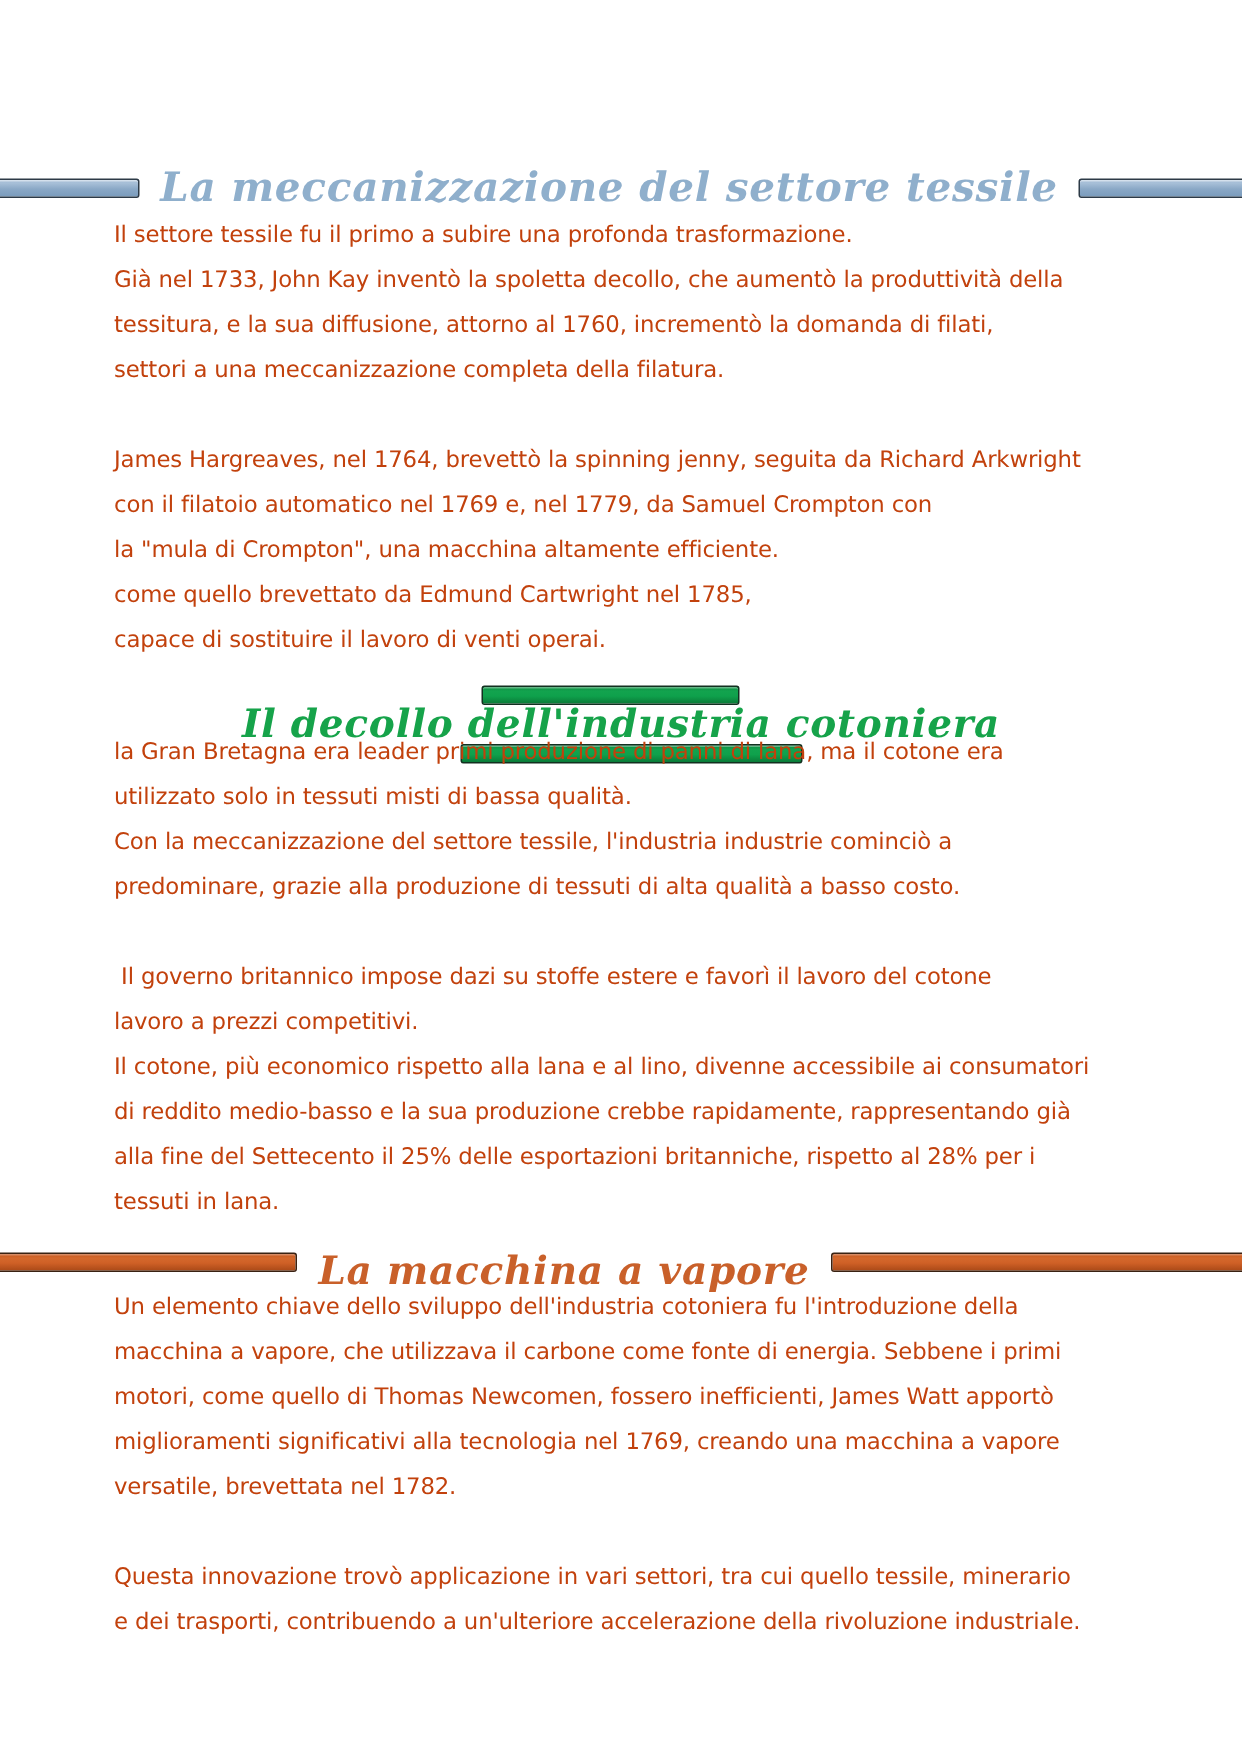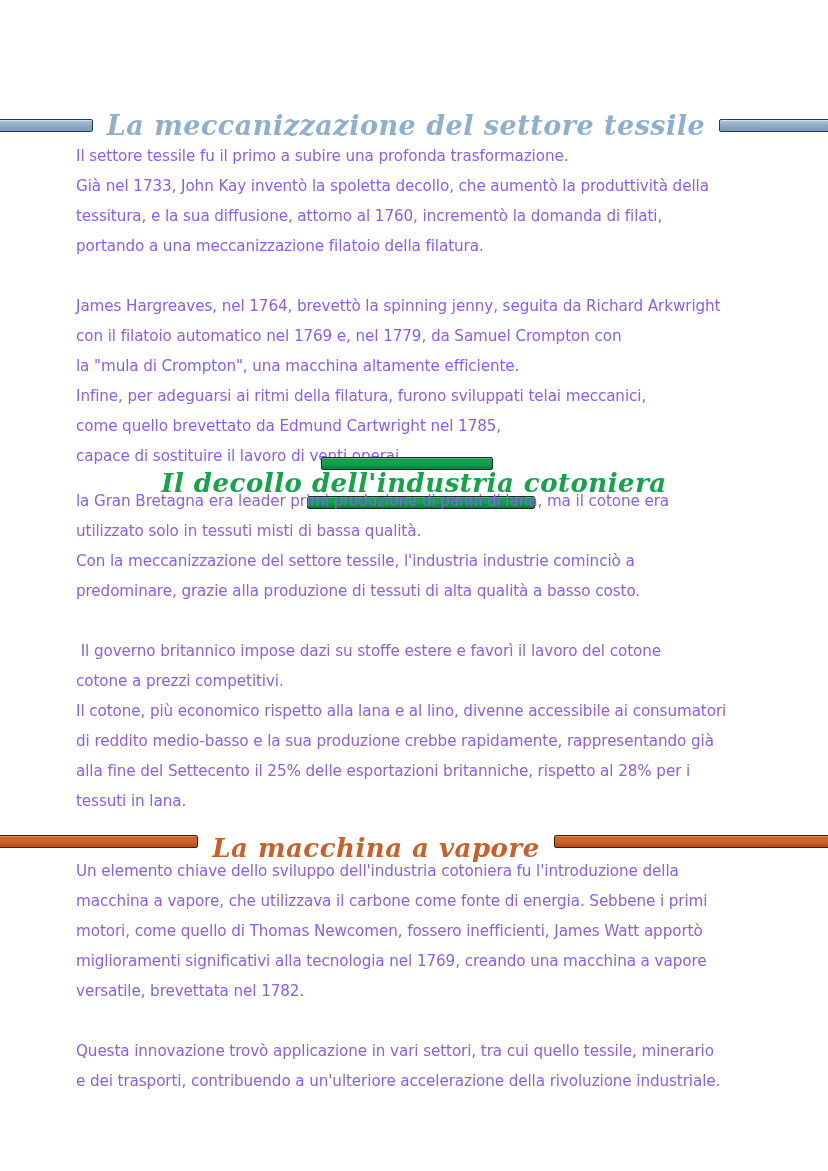--- a/index.html
+++ b/index.html
@@ -79,21 +79,21 @@
   }
   .head-title.blue   { color: #8fafcc; font-size: 27px; }
   .head-title.green  { color: #16a34a; font-size: 26px; }
   .head-title.orange { color: #c9602a; font-size: 26px; margin-top: 13px; }
 
   
   .body-block {
     position: absolute;
     left: 76px;
     width: 690px;
-    color: #8b5cf6;
+    color: #c2410c;
     font-family: "DejaVu Sans", sans-serif;
     font-size: 15.2px;
     line-height: 30px;
     letter-spacing: -0.1px;
   }
   .body-block .line {
     white-space: pre-wrap;
   }
   .body-block .spacer {
     height: 30px;
@@ -107,44 +107,43 @@
   <div class="section-head" style="top:112px;">
     <span class="head-rule left rule-blue" style="width:172px;"></span>
     <span class="head-title blue">La meccanizzazione del settore tessile</span>
     <span class="head-rule right rule-blue" style="width:188px;"></span>
   </div>
 
   <div class="body-block" style="top:141px;">
     <div class="line">Il settore tessile fu il primo a subire una profonda trasformazione.</div>
     <div class="line">Già nel 1733, John Kay inventò la spoletta decollo, che aumentò la produttività della</div>
     <div class="line">tessitura, e la sua diffusione, attorno al 1760, incrementò la domanda di filati,</div>
-    <div class="line">portando a una meccanizzazione filatoio della filatura.</div>
+    <div class="line">settori a una meccanizzazione completa della filatura.</div>
     <div class="spacer"></div>
     <div class="line">James Hargreaves, nel 1764, brevettò la spinning jenny, seguita da Richard Arkwright</div>
     <div class="line">con il filatoio automatico nel 1769 e, nel 1779, da Samuel Crompton con</div>
     <div class="line">la "mula di Crompton", una macchina altamente efficiente.</div>
-    <div class="line">Infine, per adeguarsi ai ritmi della filatura, furono sviluppati telai meccanici,</div>
     <div class="line">come quello brevettato da Edmund Cartwright nel 1785,</div>
     <div class="line">capace di sostituire il lavoro di venti operai.</div>
   </div>
 
   <div class="section-head" style="top:457px;flex-direction:column;">
     <span class="head-rule left rule-green" style="width:172px;"></span>
     <span class="head-title green">Il decollo dell'industria cotoniera</span>
     <span class="head-rule right rule-green" style="width:228px;"></span>
   </div>
 
   <div class="body-block" style="top:486px;">
     <div class="line">la Gran Bretagna era leader primi produzione di panni di lana, ma il cotone era</div>
     <div class="line">utilizzato solo in tessuti misti di bassa qualità.</div>
     <div class="line">Con la meccanizzazione del settore tessile, l'industria industrie cominciò a</div>
     <div class="line">predominare, grazie alla produzione di tessuti di alta qualità a basso costo.</div>
     <div class="spacer"></div>
     <div class="line"> Il governo britannico impose dazi su stoffe estere e favorì il lavoro del cotone</div>
-    <div class="line">cotone a prezzi competitivi.</div>
+    <div class="line">lavoro a prezzi competitivi.</div>
     <div class="line">Il cotone, più economico rispetto alla lana e al lino, divenne accessibile ai consumatori</div>
     <div class="line">di reddito medio-basso e la sua produzione crebbe rapidamente, rappresentando già</div>
     <div class="line">alla fine del Settecento il 25% delle esportazioni britanniche, rispetto al 28% per i</div>
     <div class="line">tessuti in lana.</div>
   </div>
 
   <div class="section-head" style="top:822px;">
     <span class="head-rule left rule-orange" style="width:246px;"></span>
     <span class="head-title orange">La macchina a vapore</span>
     <span class="head-rule right rule-orange" style="width:322px;"></span>

